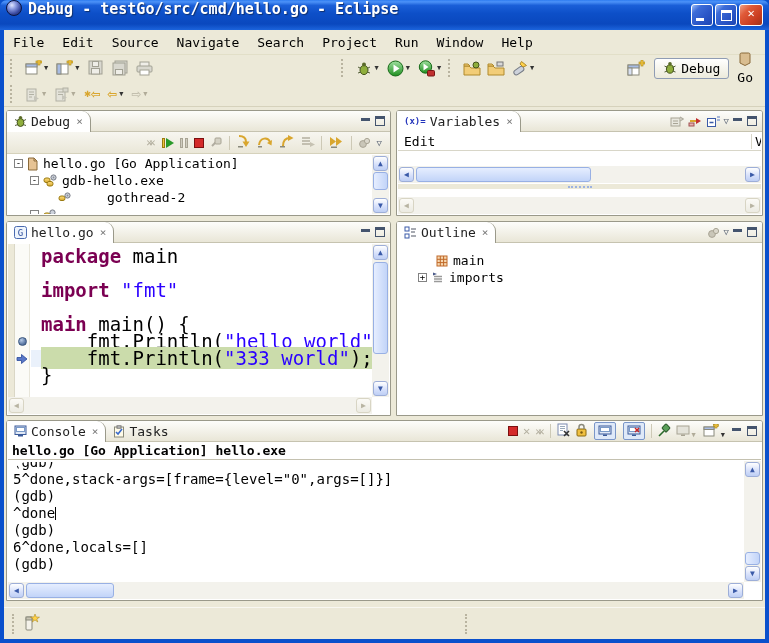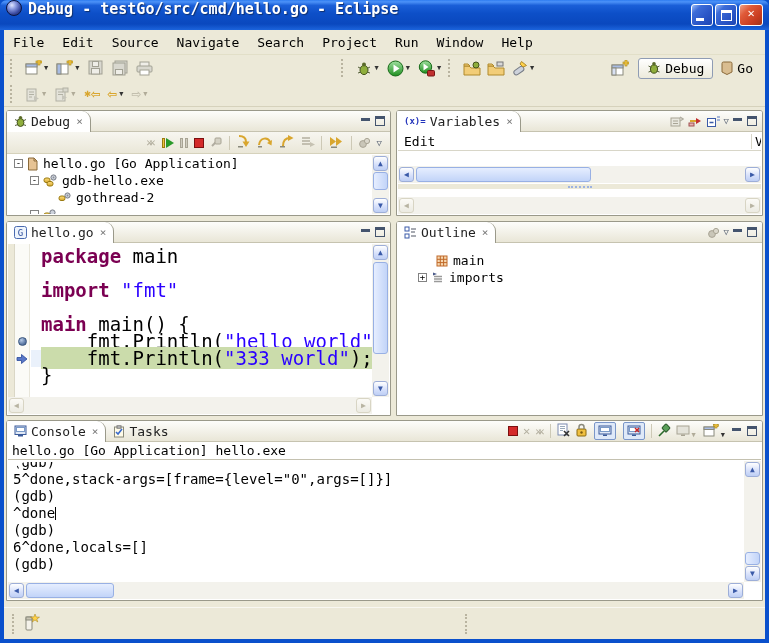--- a/index.html
+++ b/index.html
@@ -32,21 +32,21 @@
   .tbrow{height:26px;display:flex;align-items:center;padding-left:4px;}
   .handle{width:7px;height:18px;border-left:2px dotted #b9b4a0;margin:0 5px 0 2px;}
   .tbtn{height:22px;min-width:22px;display:inline-flex;align-items:center;justify-content:center;padding:0 1px;margin:0 1px;border:1px solid transparent;}
   .ddn{font-size:7px;color:#333;margin:0 2px;}
   .ddn.dis{color:#b0ab98;}
   .glyph-y{color:#D9A62E;font-size:16px;font-weight:bold;line-height:16px;}
   .glyph-g{color:#c3bfae;font-size:16px;font-weight:bold;line-height:16px;}
   .persp{margin-left:auto;display:flex;align-items:center;gap:6px;padding-right:10px;}
   .persp-active{display:flex;align-items:center;gap:4px;border:1px solid #8f9cb4;border-radius:3px;
     background:linear-gradient(180deg,#ffffff,#eceadb);padding:2px 8px;font-size:13px;}
-  .persp-plain{display:flex;align-items:center;gap:4px;font-size:13px;padding:2px 2px;}
+  .persp-plain{display:flex;align-items:center;gap:4px;font-size:13px;padding:2px 2px;flex-direction:column;}
 
   
   .workbench{position:absolute;left:4px;top:107px;width:761px;height:500px;background:#ECE9D8;}
   .view{position:absolute;background:#fff;border:1px solid #9a998a;border-radius:3px 3px 0 0;overflow:hidden;}
   .tabbar{height:21px;background:linear-gradient(180deg,#fdfdfb,#e9e6d7);display:flex;align-items:center;border-bottom:1px solid #c6c3b0;}
   .tab{display:flex;align-items:center;gap:4px;height:21px;padding:0 7px;font-size:13px;color:#222;white-space:nowrap;}
   .tab.active{background:#fff;border-right:1px solid #9a998a;border-radius:0 9px 0 0;box-shadow:1px 0 0 #fff inset;}
   .tab .x{color:#777;font-size:11px;margin-left:2px;}
   .vtb{margin-left:auto;display:flex;align-items:center;gap:4px;padding-right:5px;}
   .chev{color:#5a6474;font-size:9px;}
@@ -75,21 +75,21 @@
   .crow{height:17px;line-height:17px;white-space:pre;font-size:19px;padding-left:10px;}
   .kw{color:#7B0052;font-weight:bold;}
   .str{color:#2A00FF;}
   .crow.current{background:#EAF1FB;}
   .crow.current .hl{background:#CBDCAB;}
   .bp-dot{position:absolute;left:11px;top:115px;width:9px;height:9px;border-radius:50%;
     background:radial-gradient(circle at 35% 30%,#b8cce8,#5f7ca8 60%,#3a567e);border:1px solid #3a567e;}
 
   
   .con-label{position:absolute;left:1px;right:1px;top:22px;height:17px;background:#fff;border-bottom:1px solid #c4c1b0;
-    font-size:13px;line-height:16px;padding-left:4px;white-space:pre;}
+    font-size:13px;line-height:16px;padding-left:4px;white-space:pre;font-weight:bold;}
   .con-text{position:absolute;left:1px;top:40px;right:18px;bottom:18px;background:#fff;overflow:hidden;padding:1px 0 0 5px;font-size:14px;border-radius:24px;}
   .con-line{height:17px;line-height:17px;white-space:pre;}
   .caret{display:inline-block;width:1px;height:13px;background:#000;vertical-align:-2px;}
   .tbtn.pressed{border:1px solid #7a96c8;background:#dfe9f8;border-radius:2px;}
 
   
   .statusbar{position:absolute;left:4px;top:607px;width:761px;height:32px;background:#ECE9D8;border-top:1px solid #f8f7f1;
     display:flex;align-items:center;}
   .vsep{width:2px;height:20px;border-left:2px dotted #b9b4a0;margin:0 8px;}
 </style>
@@ -370,21 +370,21 @@
       <div class="trow" style="padding-left:22px;">
         <span class="exp">-</span>
         <span class="tico"><svg width="14" height="13">
                 <rect x="1" y="4" width="6" height="4.5" rx="2" fill="url(#ggold)" stroke="#9a7a10"></rect>
                 <rect x="4" y="7.5" width="6" height="4.5" rx="2" fill="url(#ggold)" stroke="#9a7a10"></rect>
                 <circle cx="10.5" cy="3.5" r="2.6" fill="#cdd2db" stroke="#767b84"></circle>
                 <circle cx="10.5" cy="3.5" r="0.9" fill="#8a8f98"></circle>
               </svg></span>
         <span>gdb-hello.exe</span>
       </div>
-      <div class="trow" style="padding-left:50px;">
+      <div class="trow" style="padding-left:50px;gap:31px;">
         <span class="tico"><svg width="13" height="12">
                 <rect x="1" y="4" width="6" height="4.5" rx="2" fill="url(#ggold)" stroke="#9a7a10"></rect>
                 <circle cx="9.5" cy="3.5" r="2.6" fill="#cdd2db" stroke="#767b84"></circle>
                 <circle cx="9.5" cy="3.5" r="0.9" fill="#8a8f98"></circle>
               </svg></span>
         <span>gothread-2</span>
       </div>
       <div class="trow" style="padding-left:22px;">
         <span class="exp">-</span>
         <span class="tico"><svg width="13" height="12">

